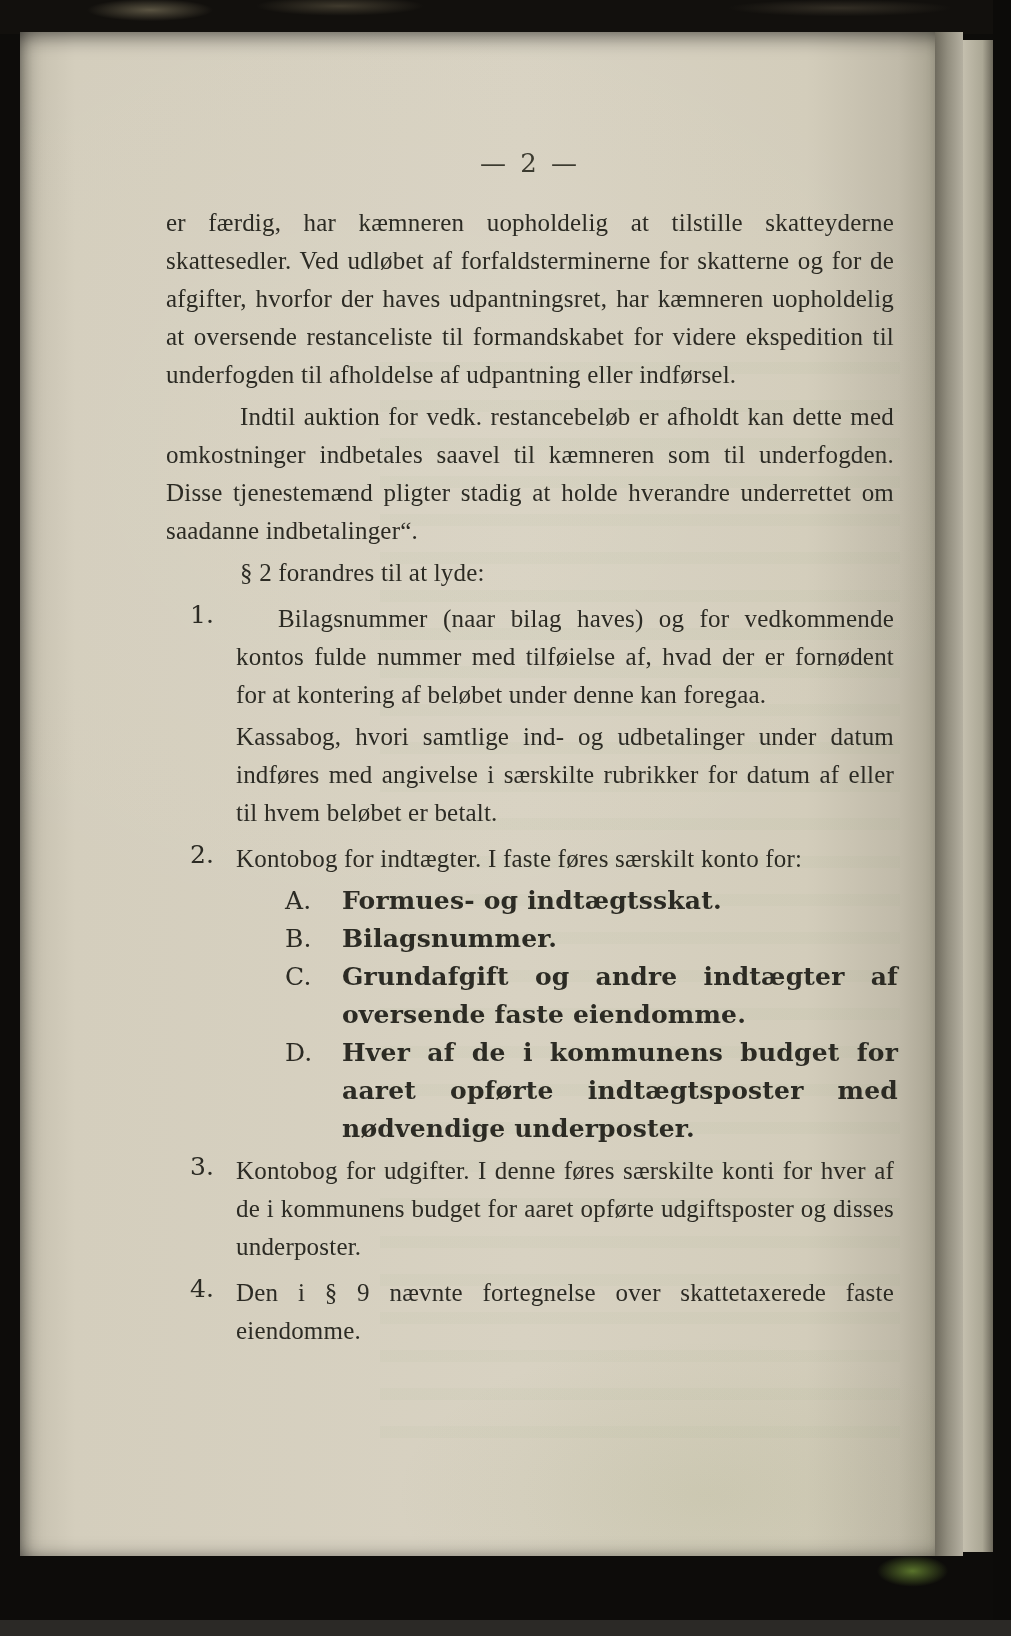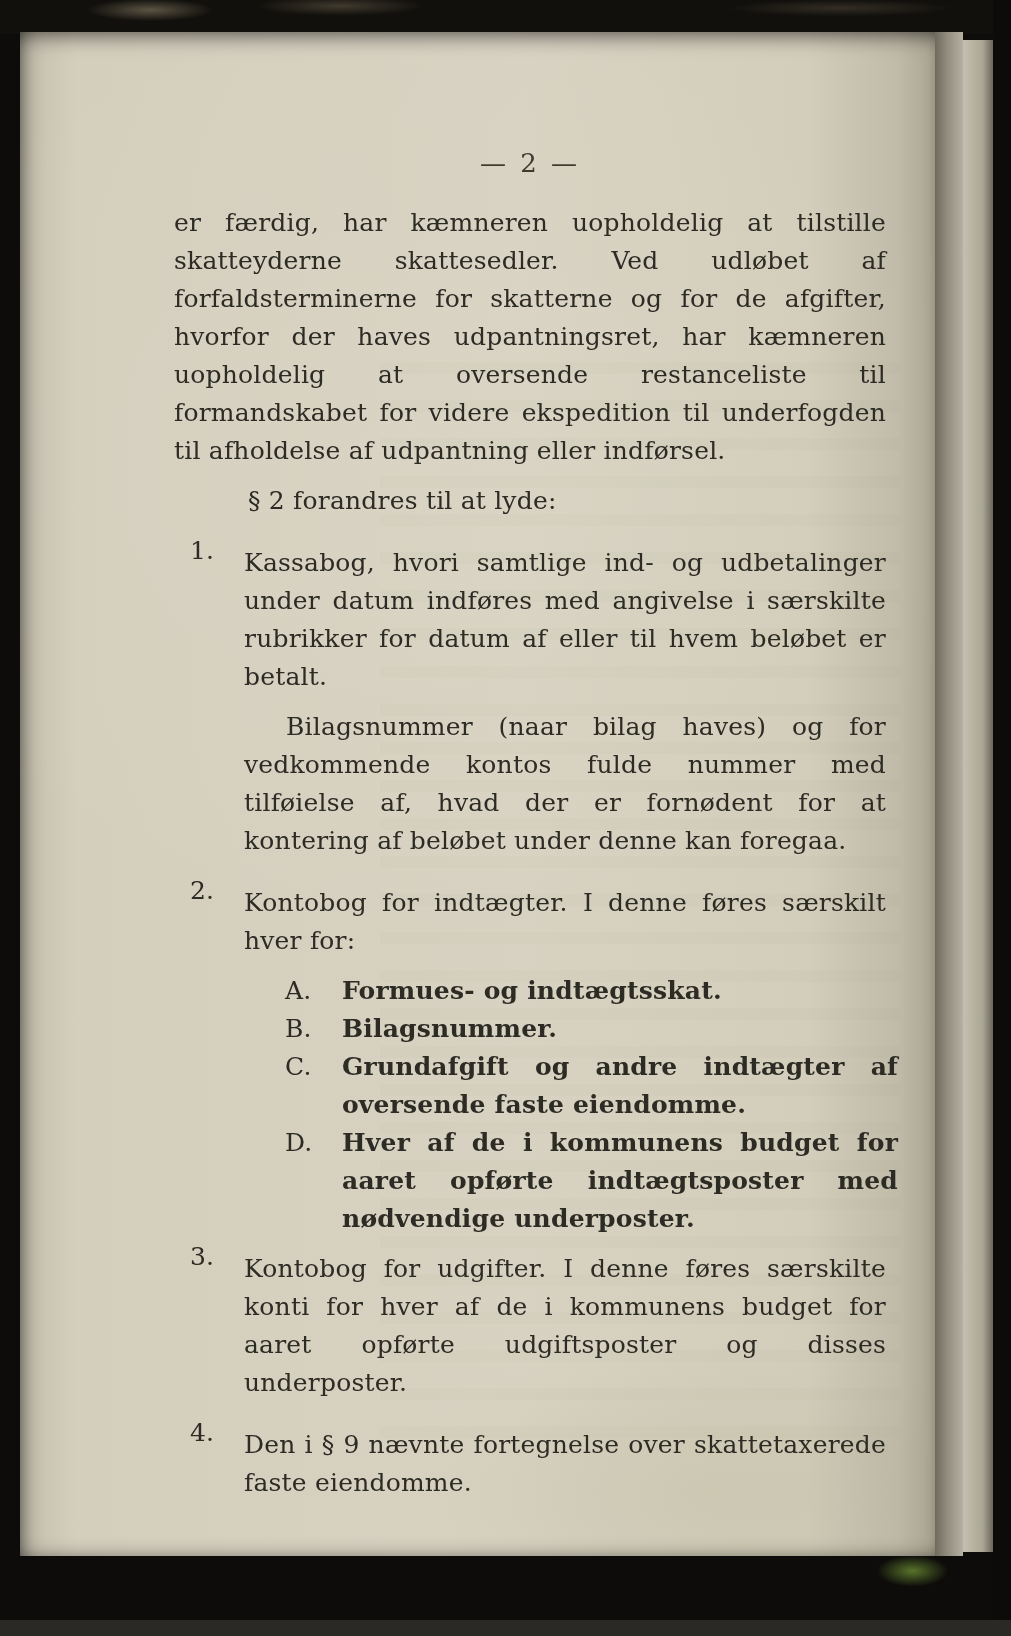--- a/index.html
+++ b/index.html
@@ -79,21 +79,21 @@
     text-align: justify;
     letter-spacing: 0.2px;
   }
   .page-number {
     text-align: center;
     color: #3c3b30;
     font-size: 26px;
     letter-spacing: 3px;
     margin-bottom: 22px;
   }
-  p.para { margin: 12px; }
+  p.para { margin: 4px; font-family: Liberation Serif, serif; }
   .indent { text-indent: 74px; }
   .cont { text-indent: 42px; }
   .li { display: flex; margin-left: 28px; }
   .li-marker { flex: 0 0 42px; }
   .li-content { flex: 1; text-align: justify; }
   .sub-li { display: flex; margin-left: 53px; }
   .sub-marker { flex: 0 0 57px; }
   .sub-content { flex: 1; text-align: justify; font-weight: bold; }
 </style>
 </head>
@@ -103,34 +103,35 @@
   <div class="top-band"></div>
 
   <div class="paper">
     <div class="bleed"></div>
     <div class="green-smudge"></div>
 
     <div class="text">
       <div class="page-number">— 2 —</div>
 
       <p class="para">er færdig, har kæmneren uopholdelig at tilstille skatteyderne skattesedler. Ved udløbet af forfaldsterminerne for skatterne og for de afgifter, hvorfor der haves udpantningsret, har kæmneren uopholdelig at oversende restanceliste til formandskabet for videre ekspedition til underfogden til afholdelse af udpantning eller indførsel.</p>
+      <p class="para indent">Indtil auktion for vedk. restancebeløb er afholdt kan dette med omkostninger indbetales saavel til kæmneren som til underfogden. Disse tjenestemænd pligter stadig at holde hverandre underrettet om saadanne indbetalinger“.</p>
       <p class="para indent">§ 2 forandres til at lyde:</p>
 
       <div class="li">
         <div class="li-marker">1.</div>
         <div class="li-content">
+          <p class="para cont">Bilagsnummer (naar bilag haves) og for vedkommende kontos fulde nummer med tilføielse af, hvad der er fornødent for at kontering af beløbet under denne kan foregaa.</p>
           <p class="para">Kassabog, hvori samtlige ind- og udbetalinger under datum indføres med angivelse i særskilte rubrikker for datum af eller til hvem beløbet er betalt.</p>
-          <p class="para cont">Bilagsnummer (naar bilag haves) og for vedkommende kontos fulde nummer med tilføielse af, hvad der er fornødent for at kontering af beløbet under denne kan foregaa.</p>
         </div>
       </div>
 
       <div class="li">
         <div class="li-marker">2.</div>
         <div class="li-content">
-          <p class="para">Kontobog for indtægter. I denne føres særskilt hver for:</p>
+          <p class="para">Kontobog for indtægter. I faste føres særskilt konto for:</p>
           <div class="sub-li">
             <div class="sub-marker">A.</div>
             <div class="sub-content">Formues- og indtægtsskat.</div>
           </div>
           <div class="sub-li">
             <div class="sub-marker">B.</div>
             <div class="sub-content">Bilagsnummer.</div>
           </div>
           <div class="sub-li">
             <div class="sub-marker">C.</div>

